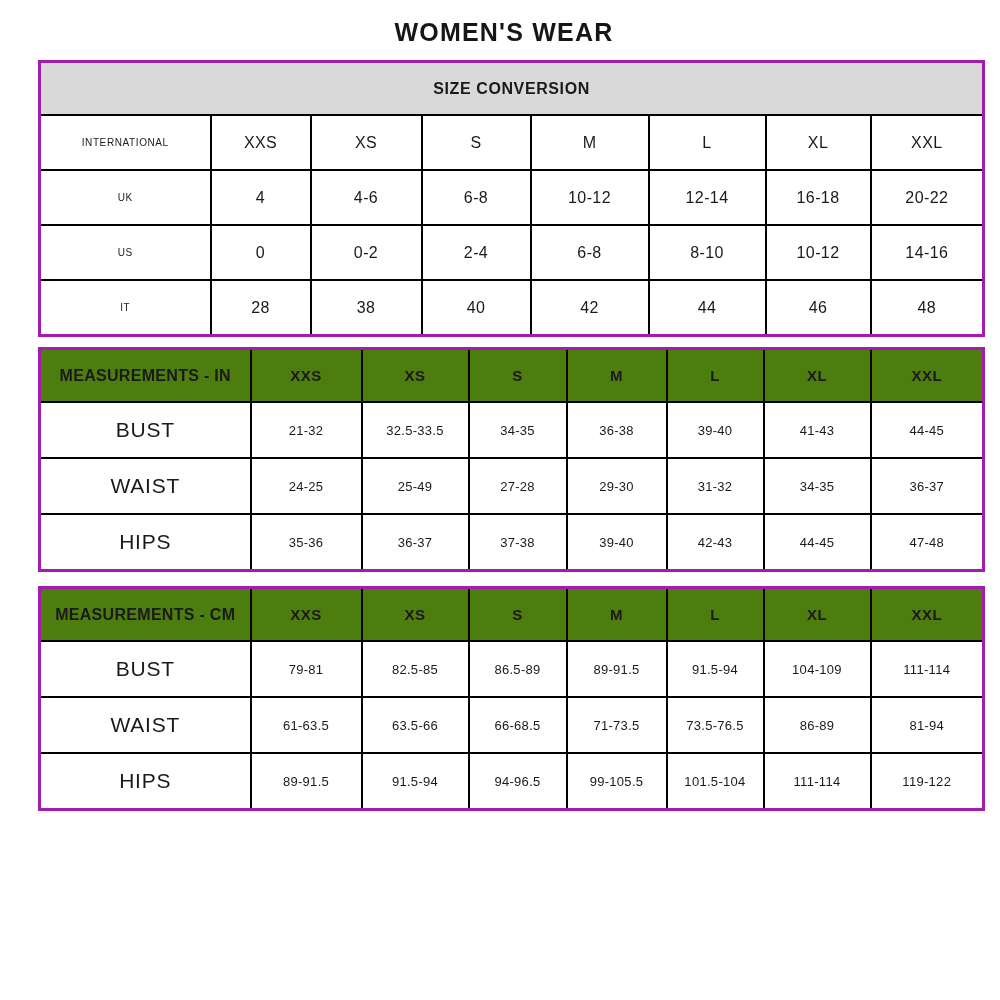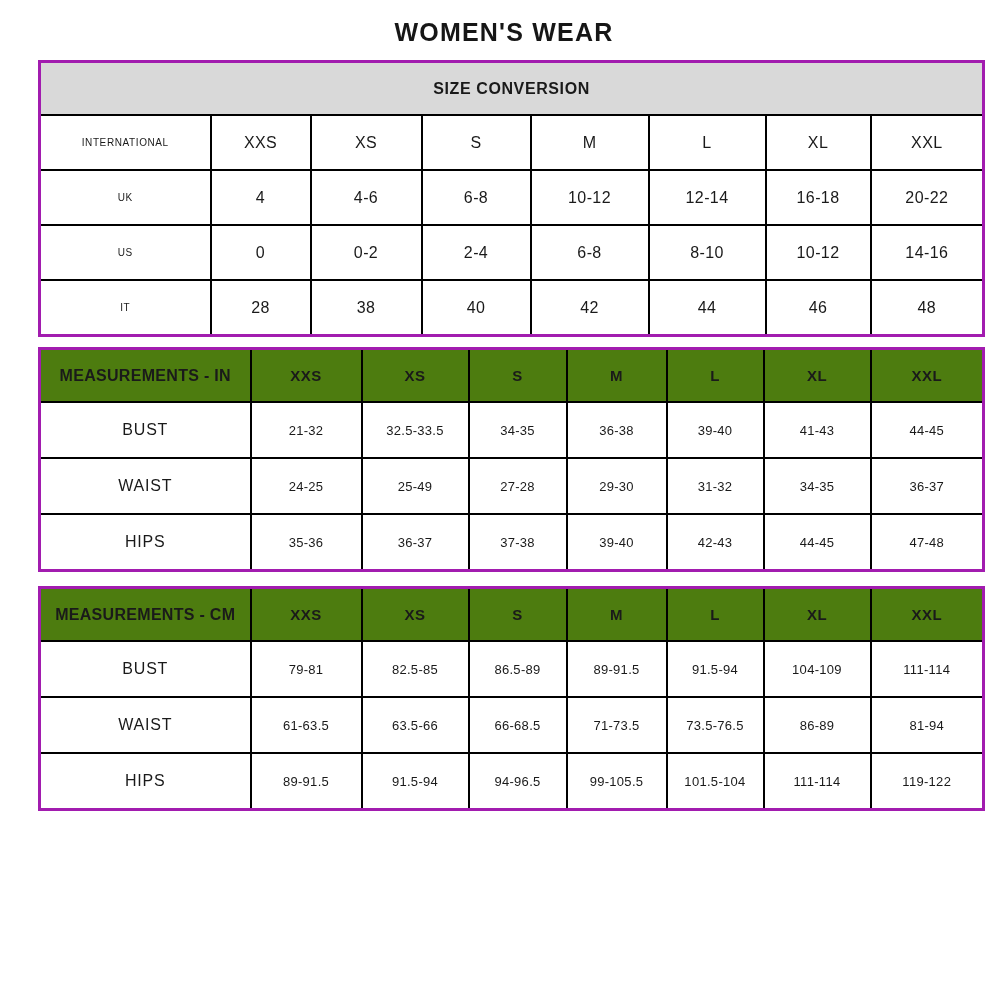--- a/index.html
+++ b/index.html
@@ -46,21 +46,21 @@
   .t2 { margin-top: 10px; }
   .t3 { margin-top: 14px; }
   .mhead th {
     background: #4d7c0f;
     height: 51px;
     font-weight: 700;
   }
   .mhead .mlbl { font-size: 16px; letter-spacing: 0.3px; }
   .mhead .msize { font-size: 15px; letter-spacing: 0.5px; }
   .t2 td, .t3 td { height: 54px; font-size: 13px; letter-spacing: 0.3px; }
-  .t2 td.lbl, .t3 td.lbl { font-size: 16px; letter-spacing: 0.8px; }
+  .t2 td.lbl, .t3 td.lbl { font-size: 21px; letter-spacing: 0.8px; }
 </style>
 </head>
 <body>
 
 <div class="page">
 
   <div class="page-title">WOMEN'S WEAR</div>
 
   <table class="t1">
     <colgroup>

